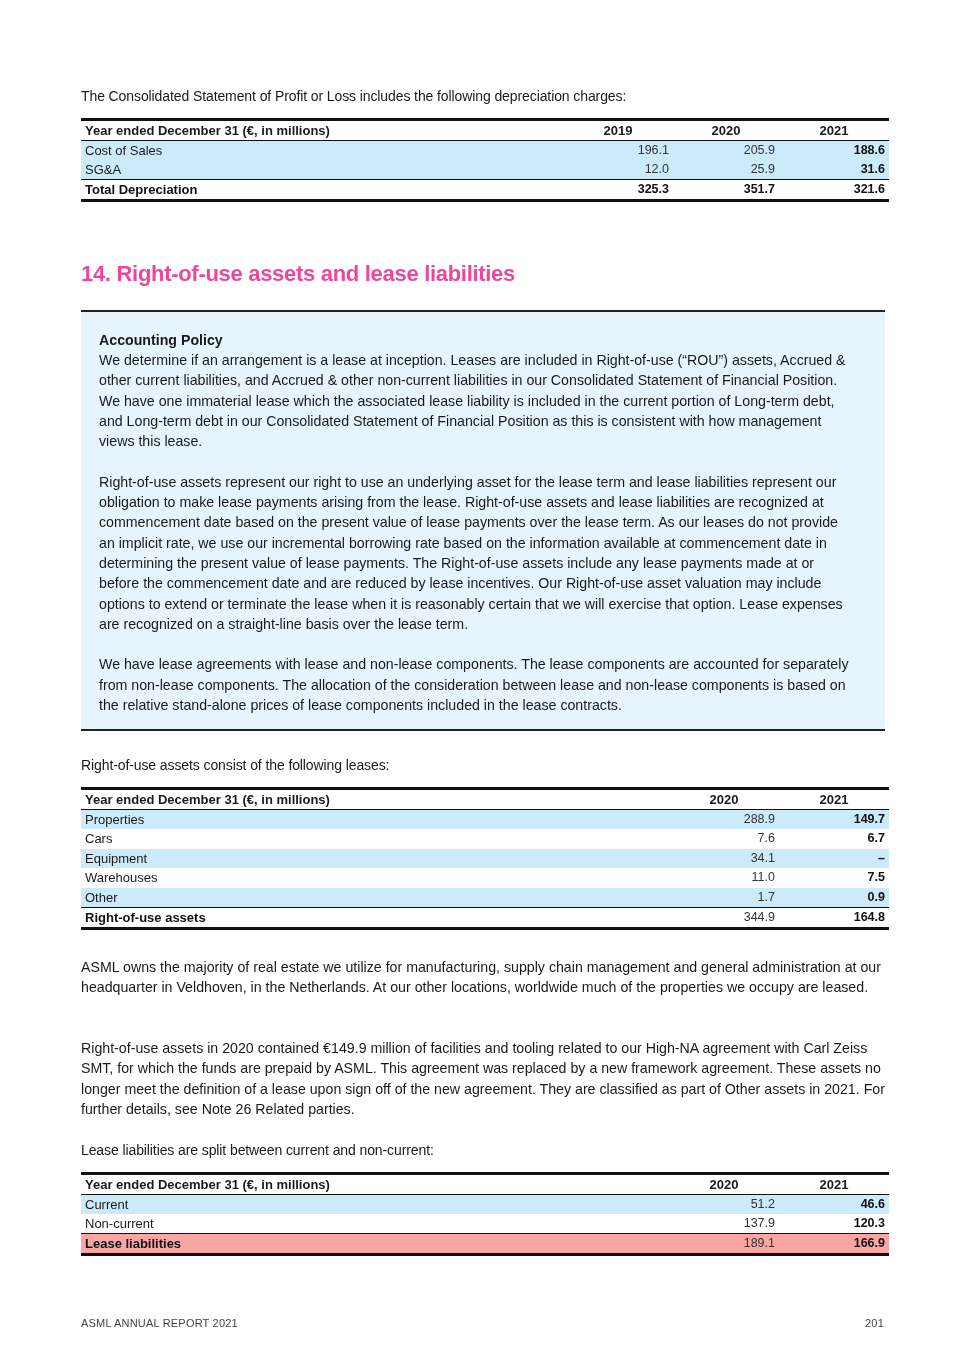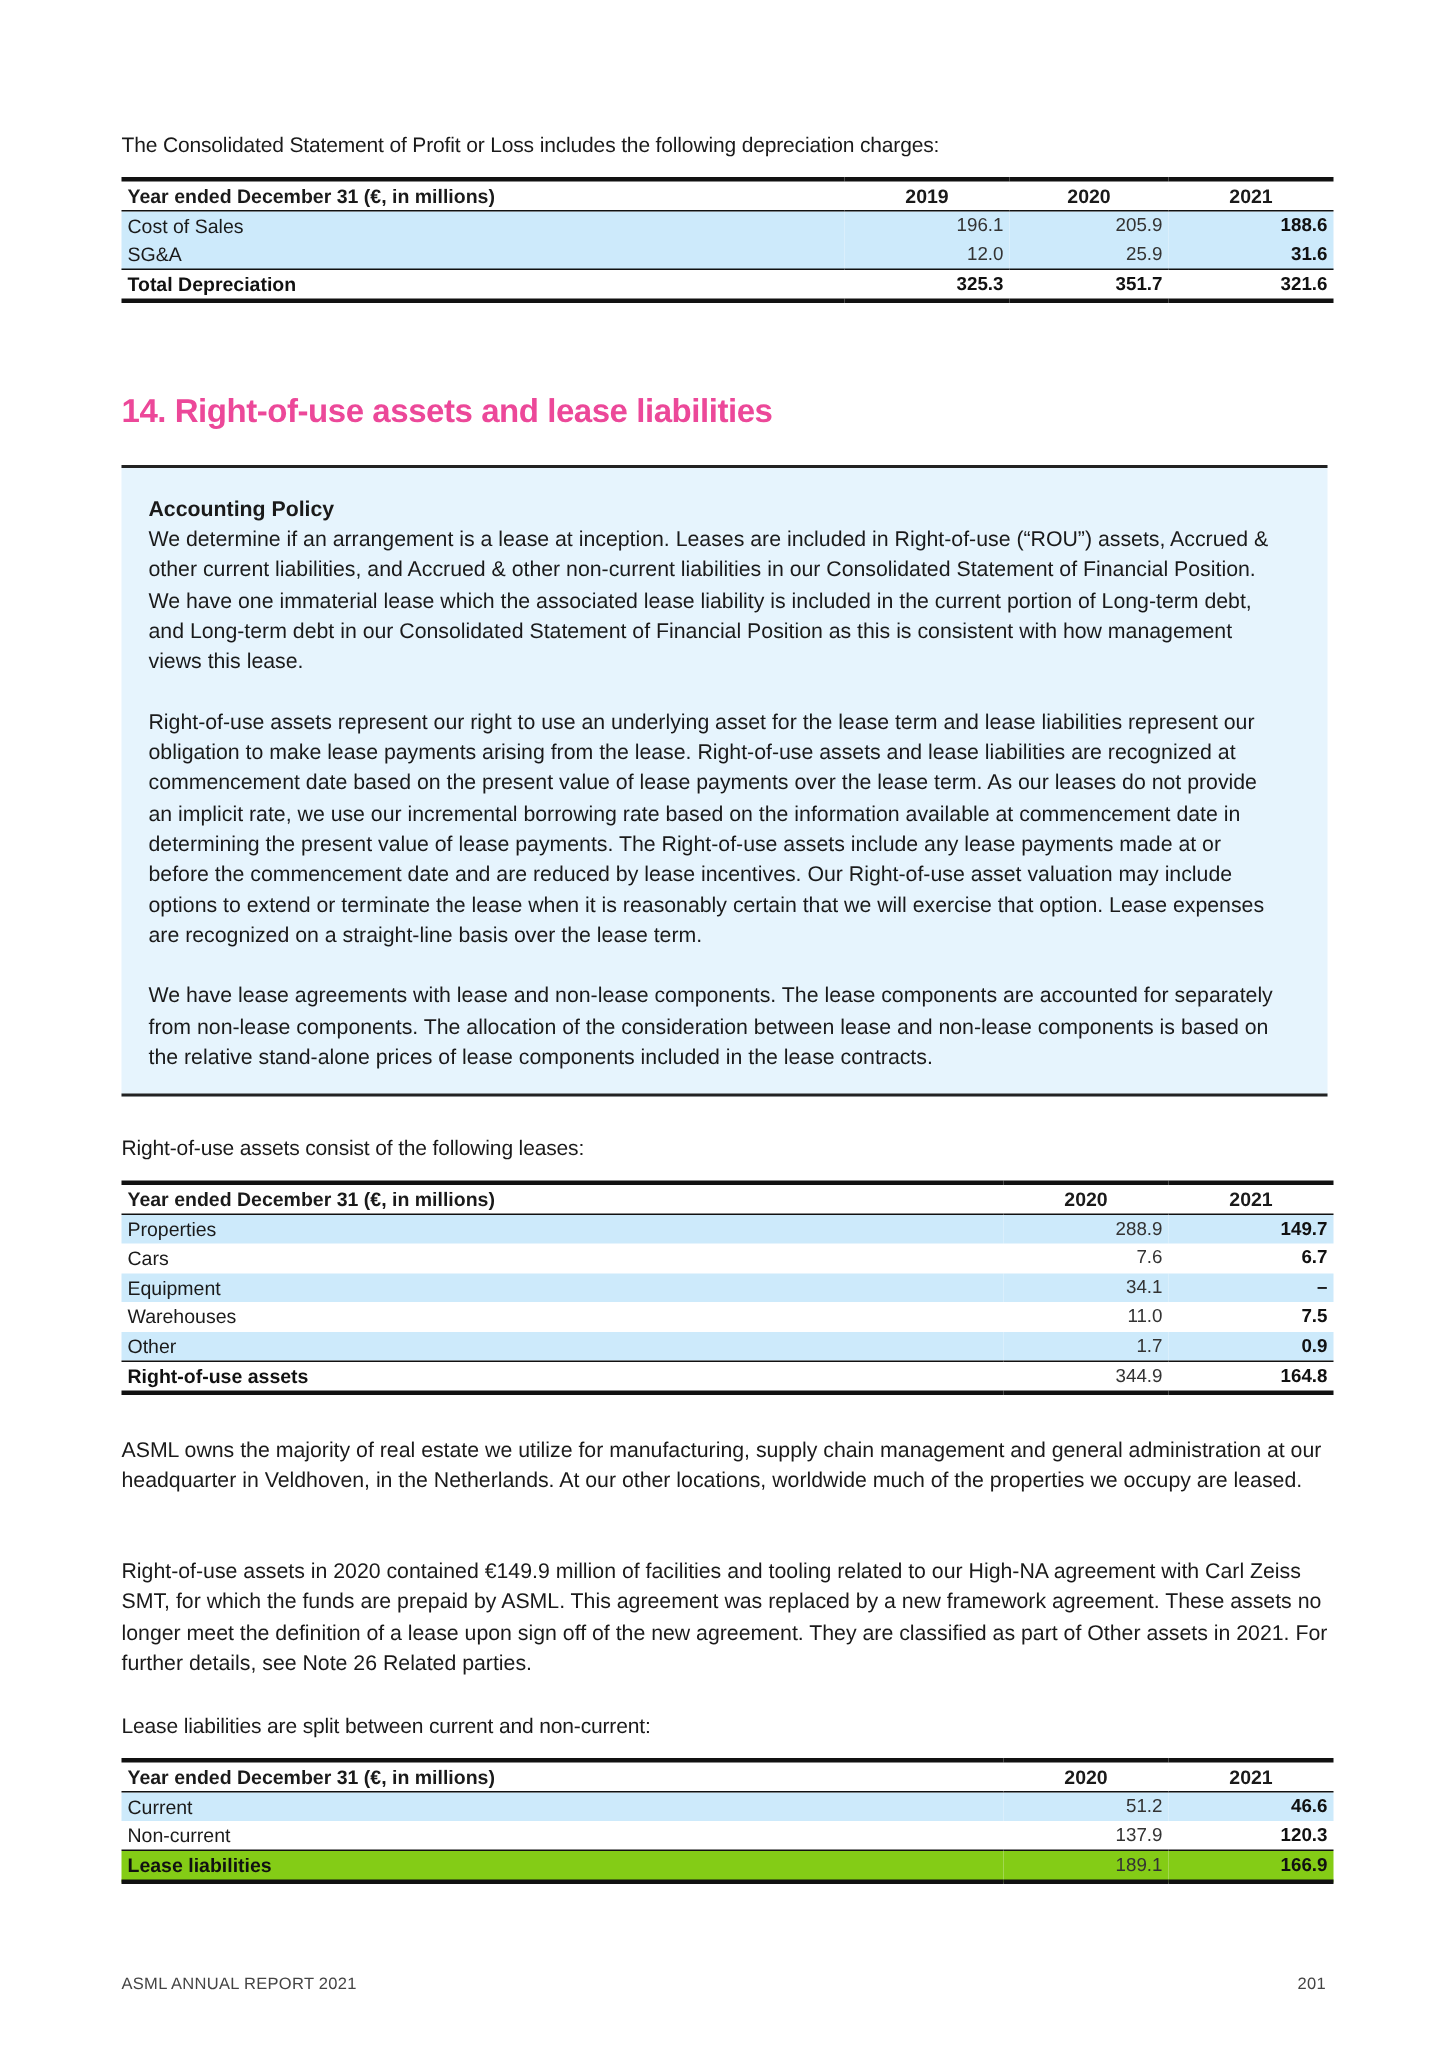--- a/index.html
+++ b/index.html
@@ -31,21 +31,21 @@
     font-weight: bold;
     border-bottom: 1.5px solid #111;
     text-align: center;
   }
   table.fin thead th:first-child { text-align: left; }
   table.fin td { text-align: right; color: #333; font-size: 12.5px; }
   table.fin td:first-child { text-align: left; color: #1a1a1a; font-size: 13px; }
   table.fin tr.shade td { background: #cdeafb; }
   table.fin tr.total td { border-top: 1.5px solid #111; font-weight: bold; color: #111; margin-top: 36px; }
   table.fin tr.total td.plain { font-weight: normal; color: #333; }
-  table.fin tr.total.shade td { background: #84cc16; }
+  table.fin tr.total.shade td { background: #fca5a5; }
   table.fin td.bold { font-weight: bold; color: #111; }
 
   .section-title {
     position: absolute;
     left: 81px; top: 261px;
     font-size: 22px;
     font-weight: bold;
     letter-spacing: -0.3px;
     color: #ec4899;
   }

